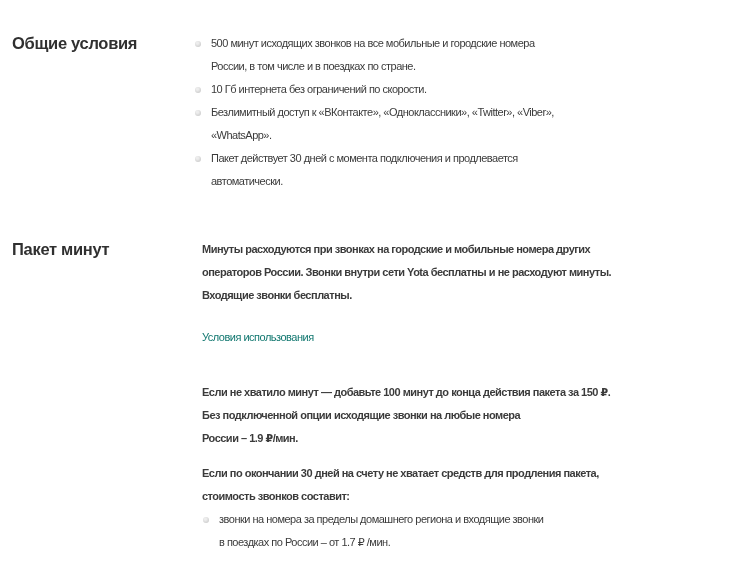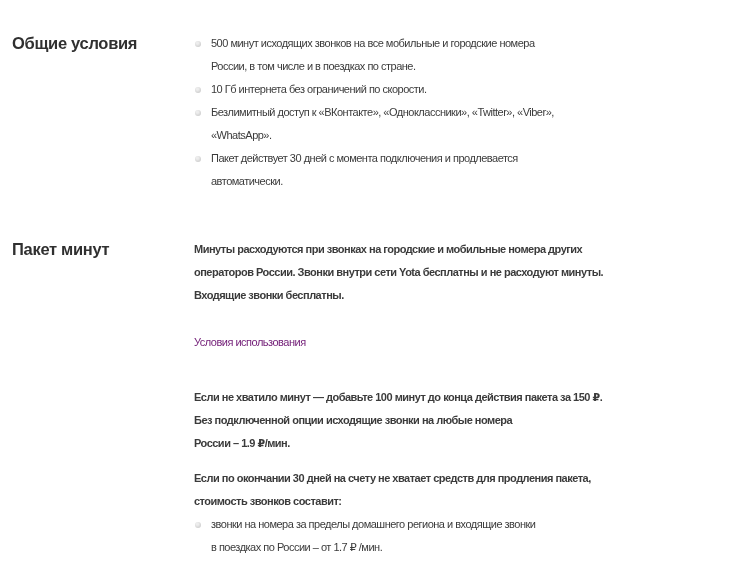--- a/index.html
+++ b/index.html
@@ -17,20 +17,21 @@
     width: 743px;
     height: 586px;
     padding: 32px 0 0 12px;
   }
   .row {
     display: flex;
     align-items: flex-start;
   }
   .row-2 {
     margin-top: 45px;
+    gap: 8px;
   }
   .label-col {
     width: 182px;
     flex: 0 0 182px;
     font-size: 16.5px;
     font-weight: bold;
     letter-spacing: -0.3px;
     color: #303030;
     line-height: 23px;
   }
@@ -59,22 +60,22 @@
   }
   .li-text {
     white-space: pre-line;
   }
   .para {
     white-space: pre-line;
     font-weight: bold;
   }
   .terms-link {
     display: inline-block;
-    margin-top: 24px;
-    color: #701a75;
+    margin-top: 19px;
+    color: #0f766e;
     text-decoration: none;
     cursor: pointer;
     text-align: right;
   }
   .para-add-minutes {
     margin-top: 32px;
   }
   .para-renewal {
     margin-top: 12px;
   }

